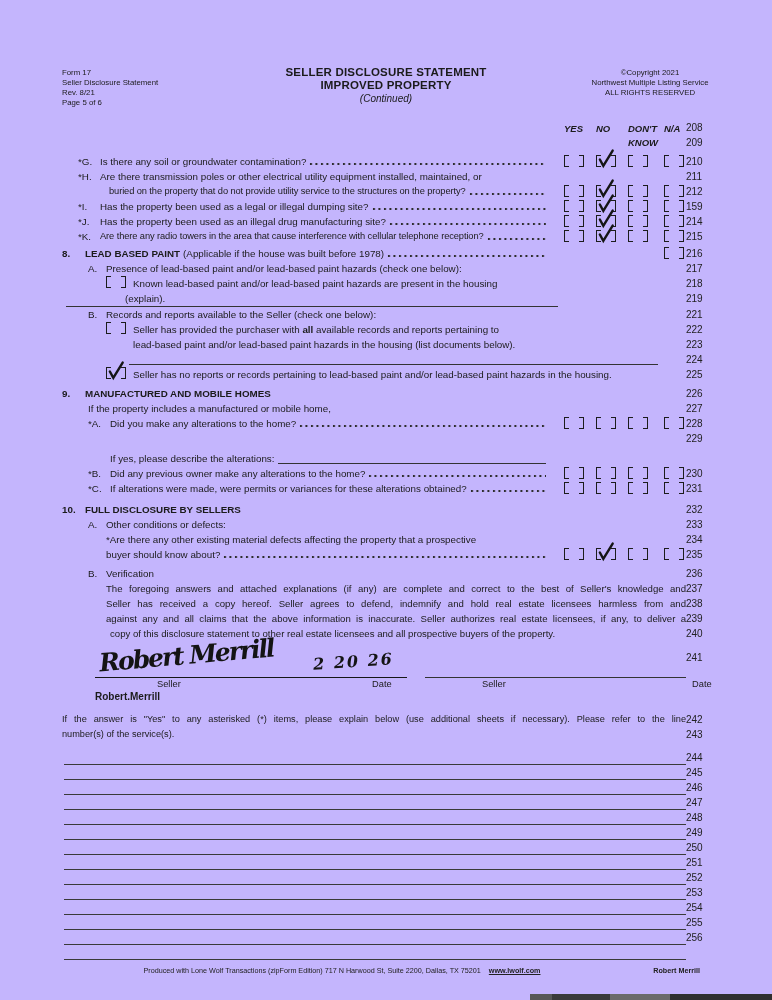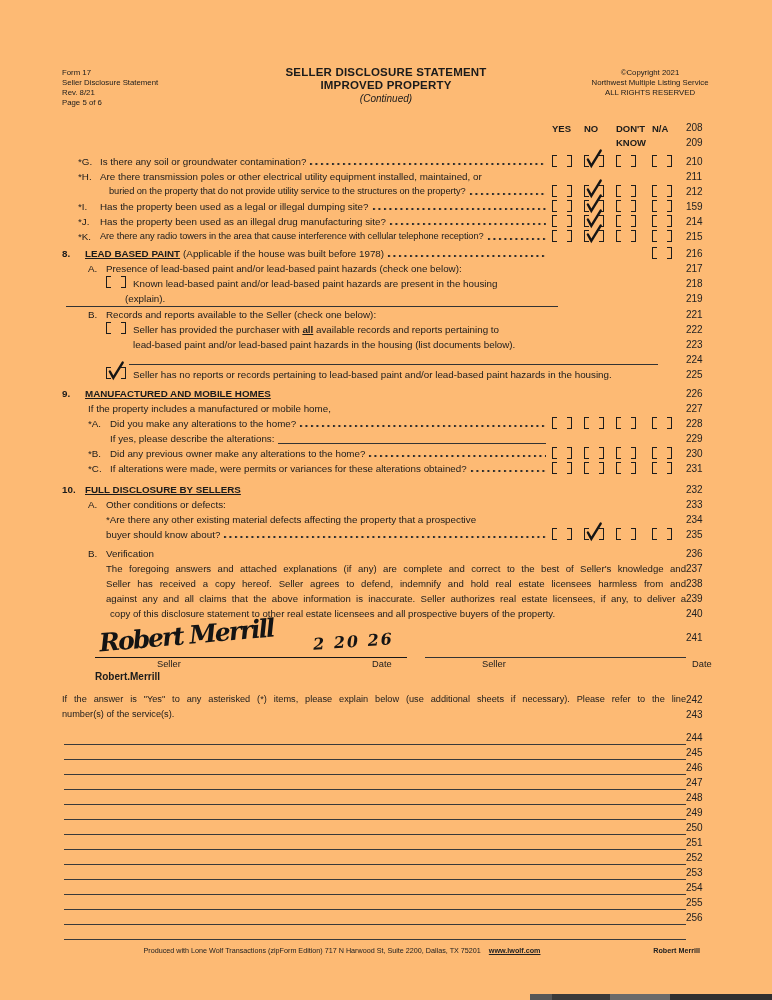--- a/index.html
+++ b/index.html
@@ -1,50 +1,50 @@
 <!DOCTYPE html>
 <html><head>
 <meta charset="utf-8">
 <style>
   html,body{margin:0;padding:0;background:#e8e8e8;}
-  .page{position:relative;width:772px;height:1000px;background:#fdba74;margin:0 auto;
+  .page{position:relative;width:772px;height:1000px;background:#c4b5fd;margin:0 auto;
         font-family:"Liberation Sans",sans-serif;color:#1b1b1b;overflow:hidden;}
   
   .hdr{position:relative;padding-top:66px;height:46px;}
   .hdr-left{position:absolute;left:62px;top:68px;font-size:7.8px;line-height:10px;}
   .hdr-center{position:absolute;left:0;right:0;top:66px;text-align:center;}
   .hdr-title{font-size:11.5px;font-weight:bold;line-height:13px;letter-spacing:.2px;}
   .hdr-cont{font-size:10px;font-style:italic;line-height:13px;}
   .hdr-right{position:absolute;left:540px;width:220px;top:68px;text-align:center;font-size:7.8px;line-height:10px;}
   
   .body-area{padding:0 60px 0 62px;margin-top:8px;}
   .row{position:relative;display:flex;min-height:15px;line-height:15px;font-size:9.8px;}
   .row .content{flex:1;display:flex;min-width:0;}
   .row .content.block{display:block;white-space:nowrap;}
   .row .content.pad-cb{padding-right:136px;}
   .num{width:26px;flex:none;font-size:10px;color:#222;}
-  .b{font-weight:bold;text-decoration:underline;}
+  .b{font-weight:bold;}
   .just{text-align:justify;text-align-last:justify;}
   .tight{font-size:9.2px;}
   .condense{font-size:9.3px;letter-spacing:-.1px;}
   .para{font-size:9.6px;margin-left:44px;}
   .sec-label{width:23px;flex:none;font-weight:bold;}
   .q-label{width:22px;margin-left:16px;flex:none;}
   .sub-label{width:18px;margin-left:26px;flex:none;}
   .ind-26{margin-left:26px;}
   .ind-38{margin-left:47px;}
   .ind-44{margin-left:44px;}
   .ind-63{margin-left:63px;}
   .mt2{margin-top:2px;} .mt4{margin-top:4px;} .mt6{margin-top:6px;} .mt8{margin-top:8px;}
   
   .leader{flex:1;margin:0 4px 0 3px;background-image:radial-gradient(circle at 2px 10px,#2c2c2c 1px,transparent 1.4px);
           background-size:5.5px 15px;background-repeat:repeat-x;}
   .fill{flex:1;border-bottom:1.1px solid #333;height:12px;margin-left:4px;}
   
-  .cbs{position:absolute;left:490px;top:0;width:134px;display:flex;}
+  .cbs{position:absolute;left:502px;top:0;width:134px;display:flex;font-style:italic;}
   .slot{flex:none;padding-top:1px;}
   .s1{width:32px;} .s2{width:32px;} .s3{width:36px;} .s4{width:34px;}
   .colhead{font-weight:bold;font-size:9.5px;}
   .cb{position:relative;display:inline-block;width:20px;height:12px;vertical-align:-1px;}
   .cb .bl,.cb .br{position:absolute;top:0;height:10px;width:4px;}
   .cb .bl{left:0;border-left:1.4px solid #1c1c1c;border-top:1.4px solid #1c1c1c;border-bottom:1.4px solid #1c1c1c;}
   .cb .br{right:0;border-right:1.4px solid #1c1c1c;border-top:1.4px solid #1c1c1c;border-bottom:1.4px solid #1c1c1c;}
   .cb svg{position:absolute;left:1px;top:-8px;width:17px;height:22px;overflow:visible;transform:rotate(5deg);}
   .opt-cb{margin-right:7px;}
   
@@ -311,21 +311,21 @@
       <div class="cbs">
         <div class="slot s1"><span class="cb"><i class="bl"></i><i class="br"></i></span></div>
         <div class="slot s2"><span class="cb"><i class="bl"></i><i class="br"></i></span></div>
         <div class="slot s3"><span class="cb"><i class="bl"></i><i class="br"></i></span></div>
         <div class="slot s4"><span class="cb"><i class="bl"></i><i class="br"></i></span></div>
       </div>
       <div class="num">228</div>
     </div>
 
     <div class="row">
-      <div class="content" style="padding-right:140px;">
+      <div class="content" style="padding-right:140px;margin-top:20px;">
         <span style="margin-left:48px;">If yes, please describe the alterations:</span>
         <span class="fill"></span>
       </div>
       <div class="num">229</div>
     </div>
 
     <div class="row">
       <div class="content pad-cb">
         <span class="sub-label ind-26" style="width:22px;">*B.</span>
         <span>Did any previous owner make any alterations to the home?</span>

